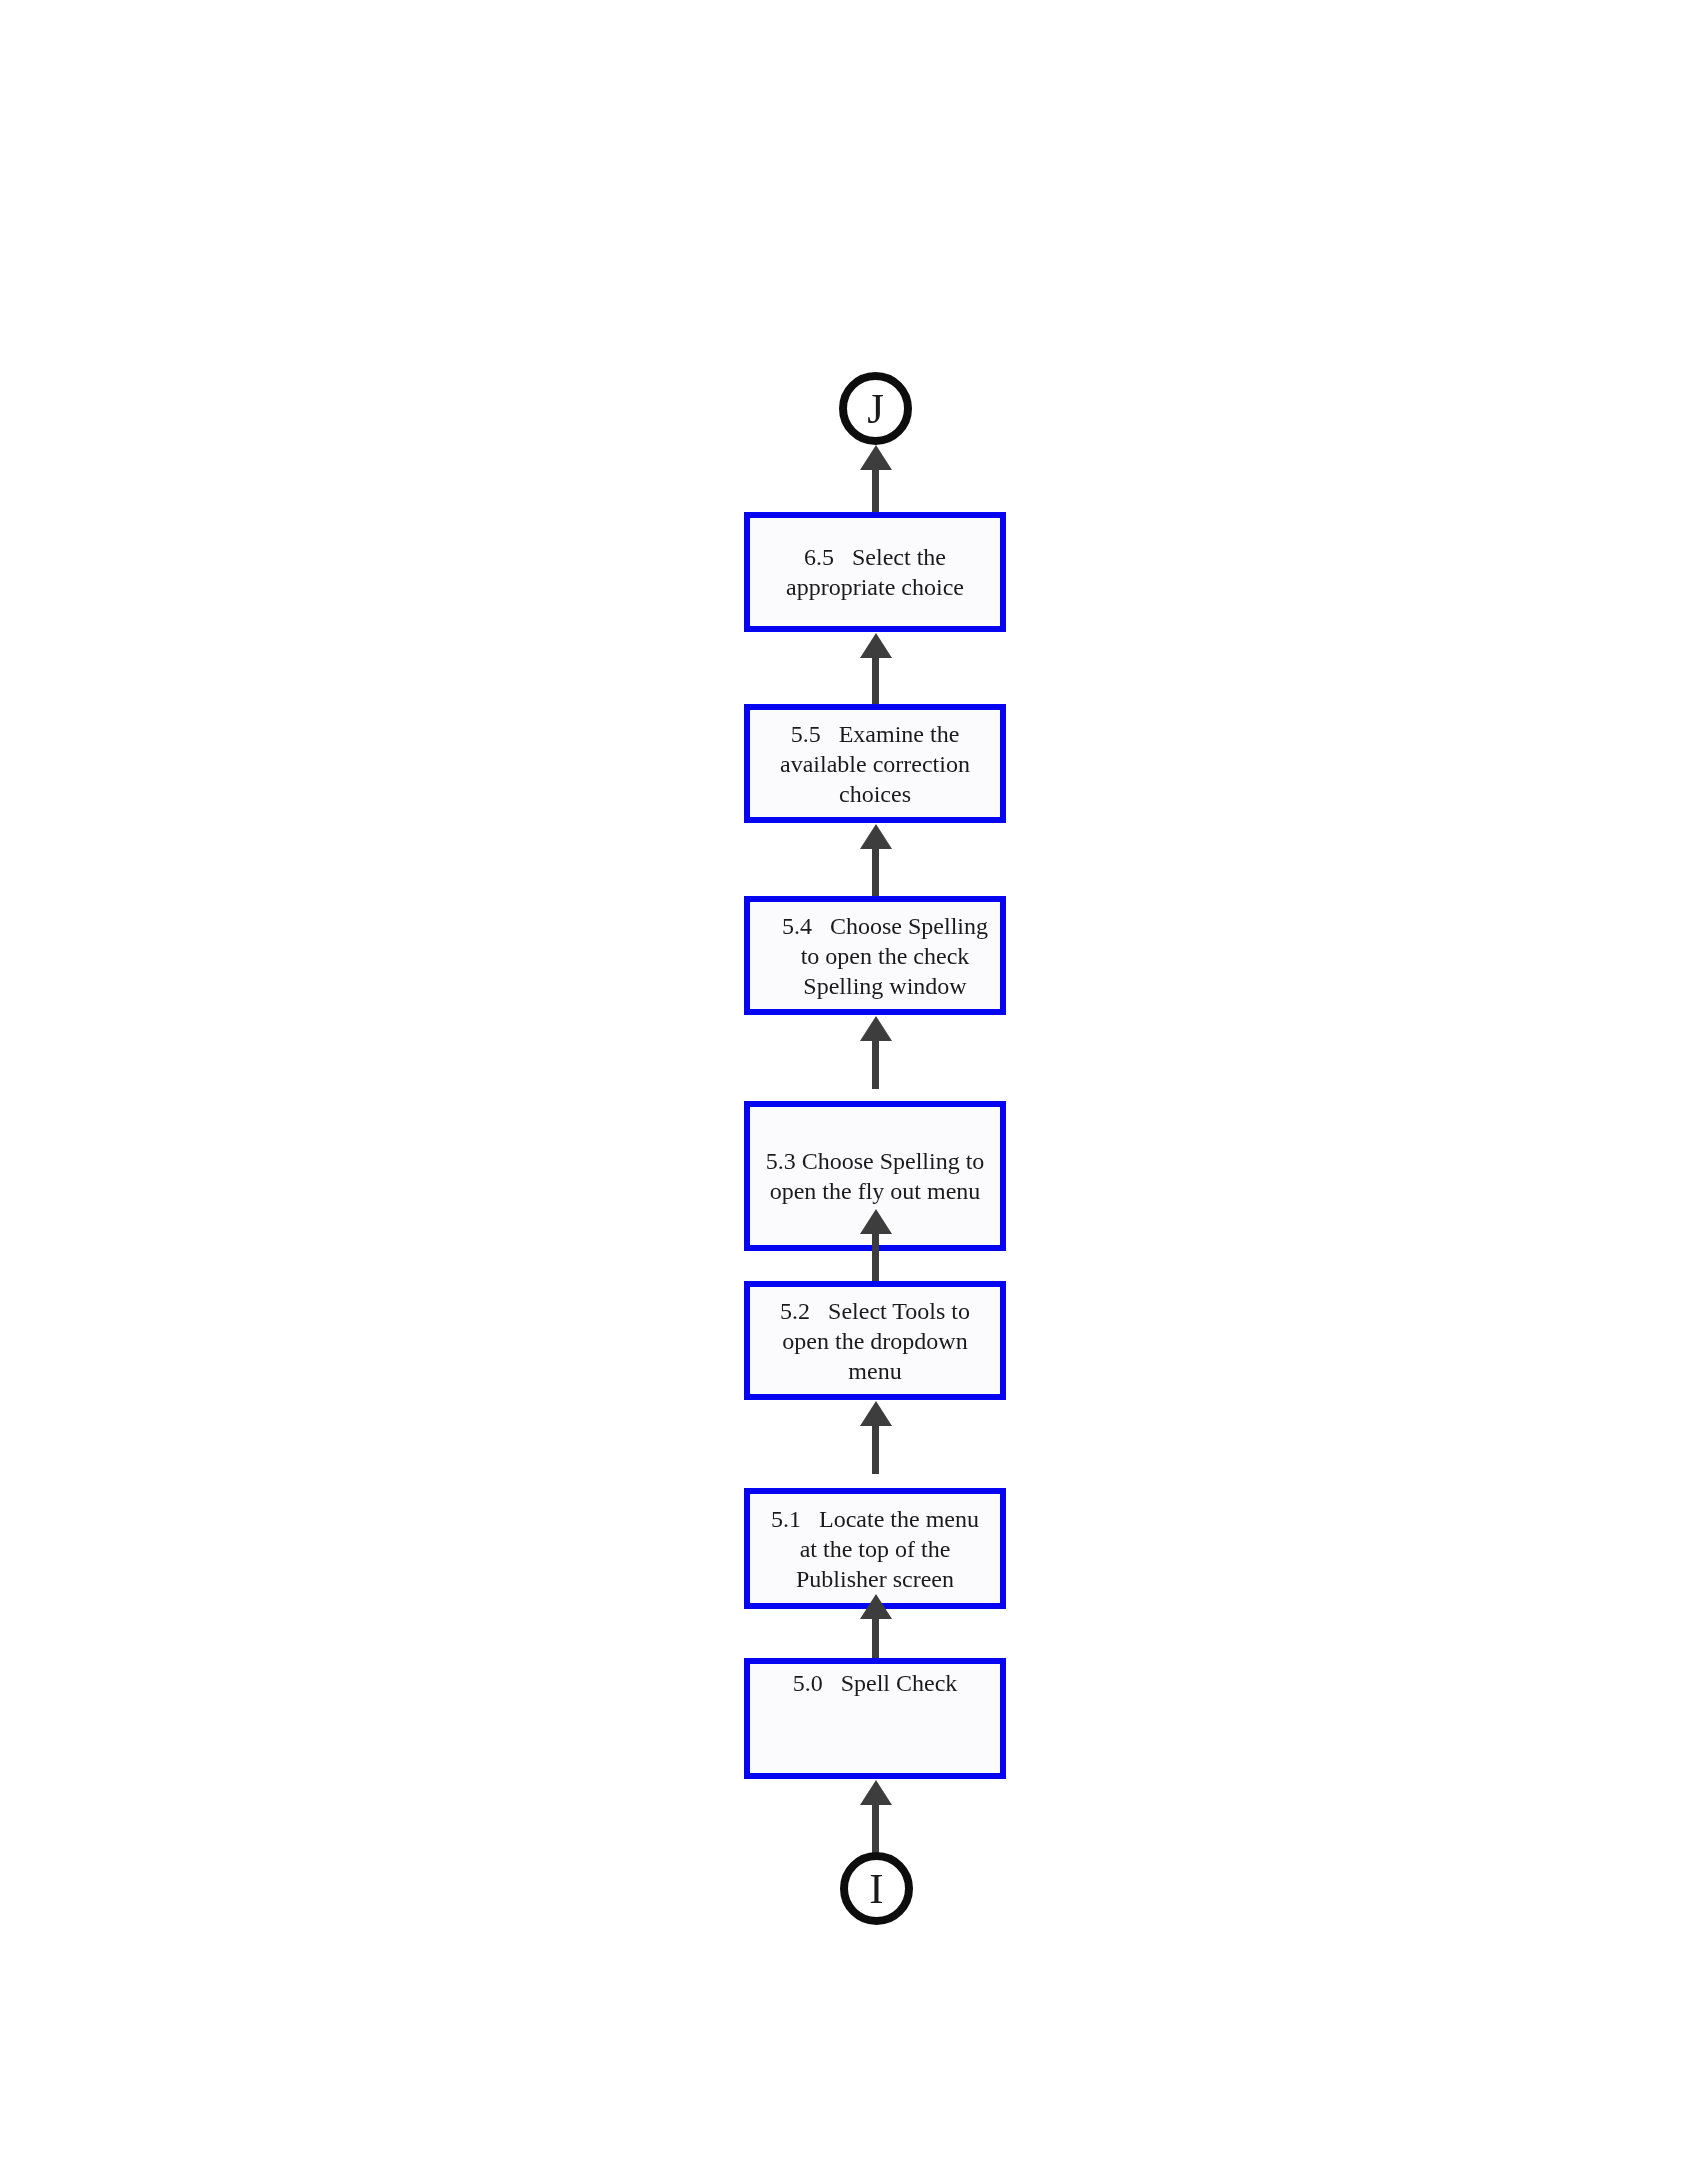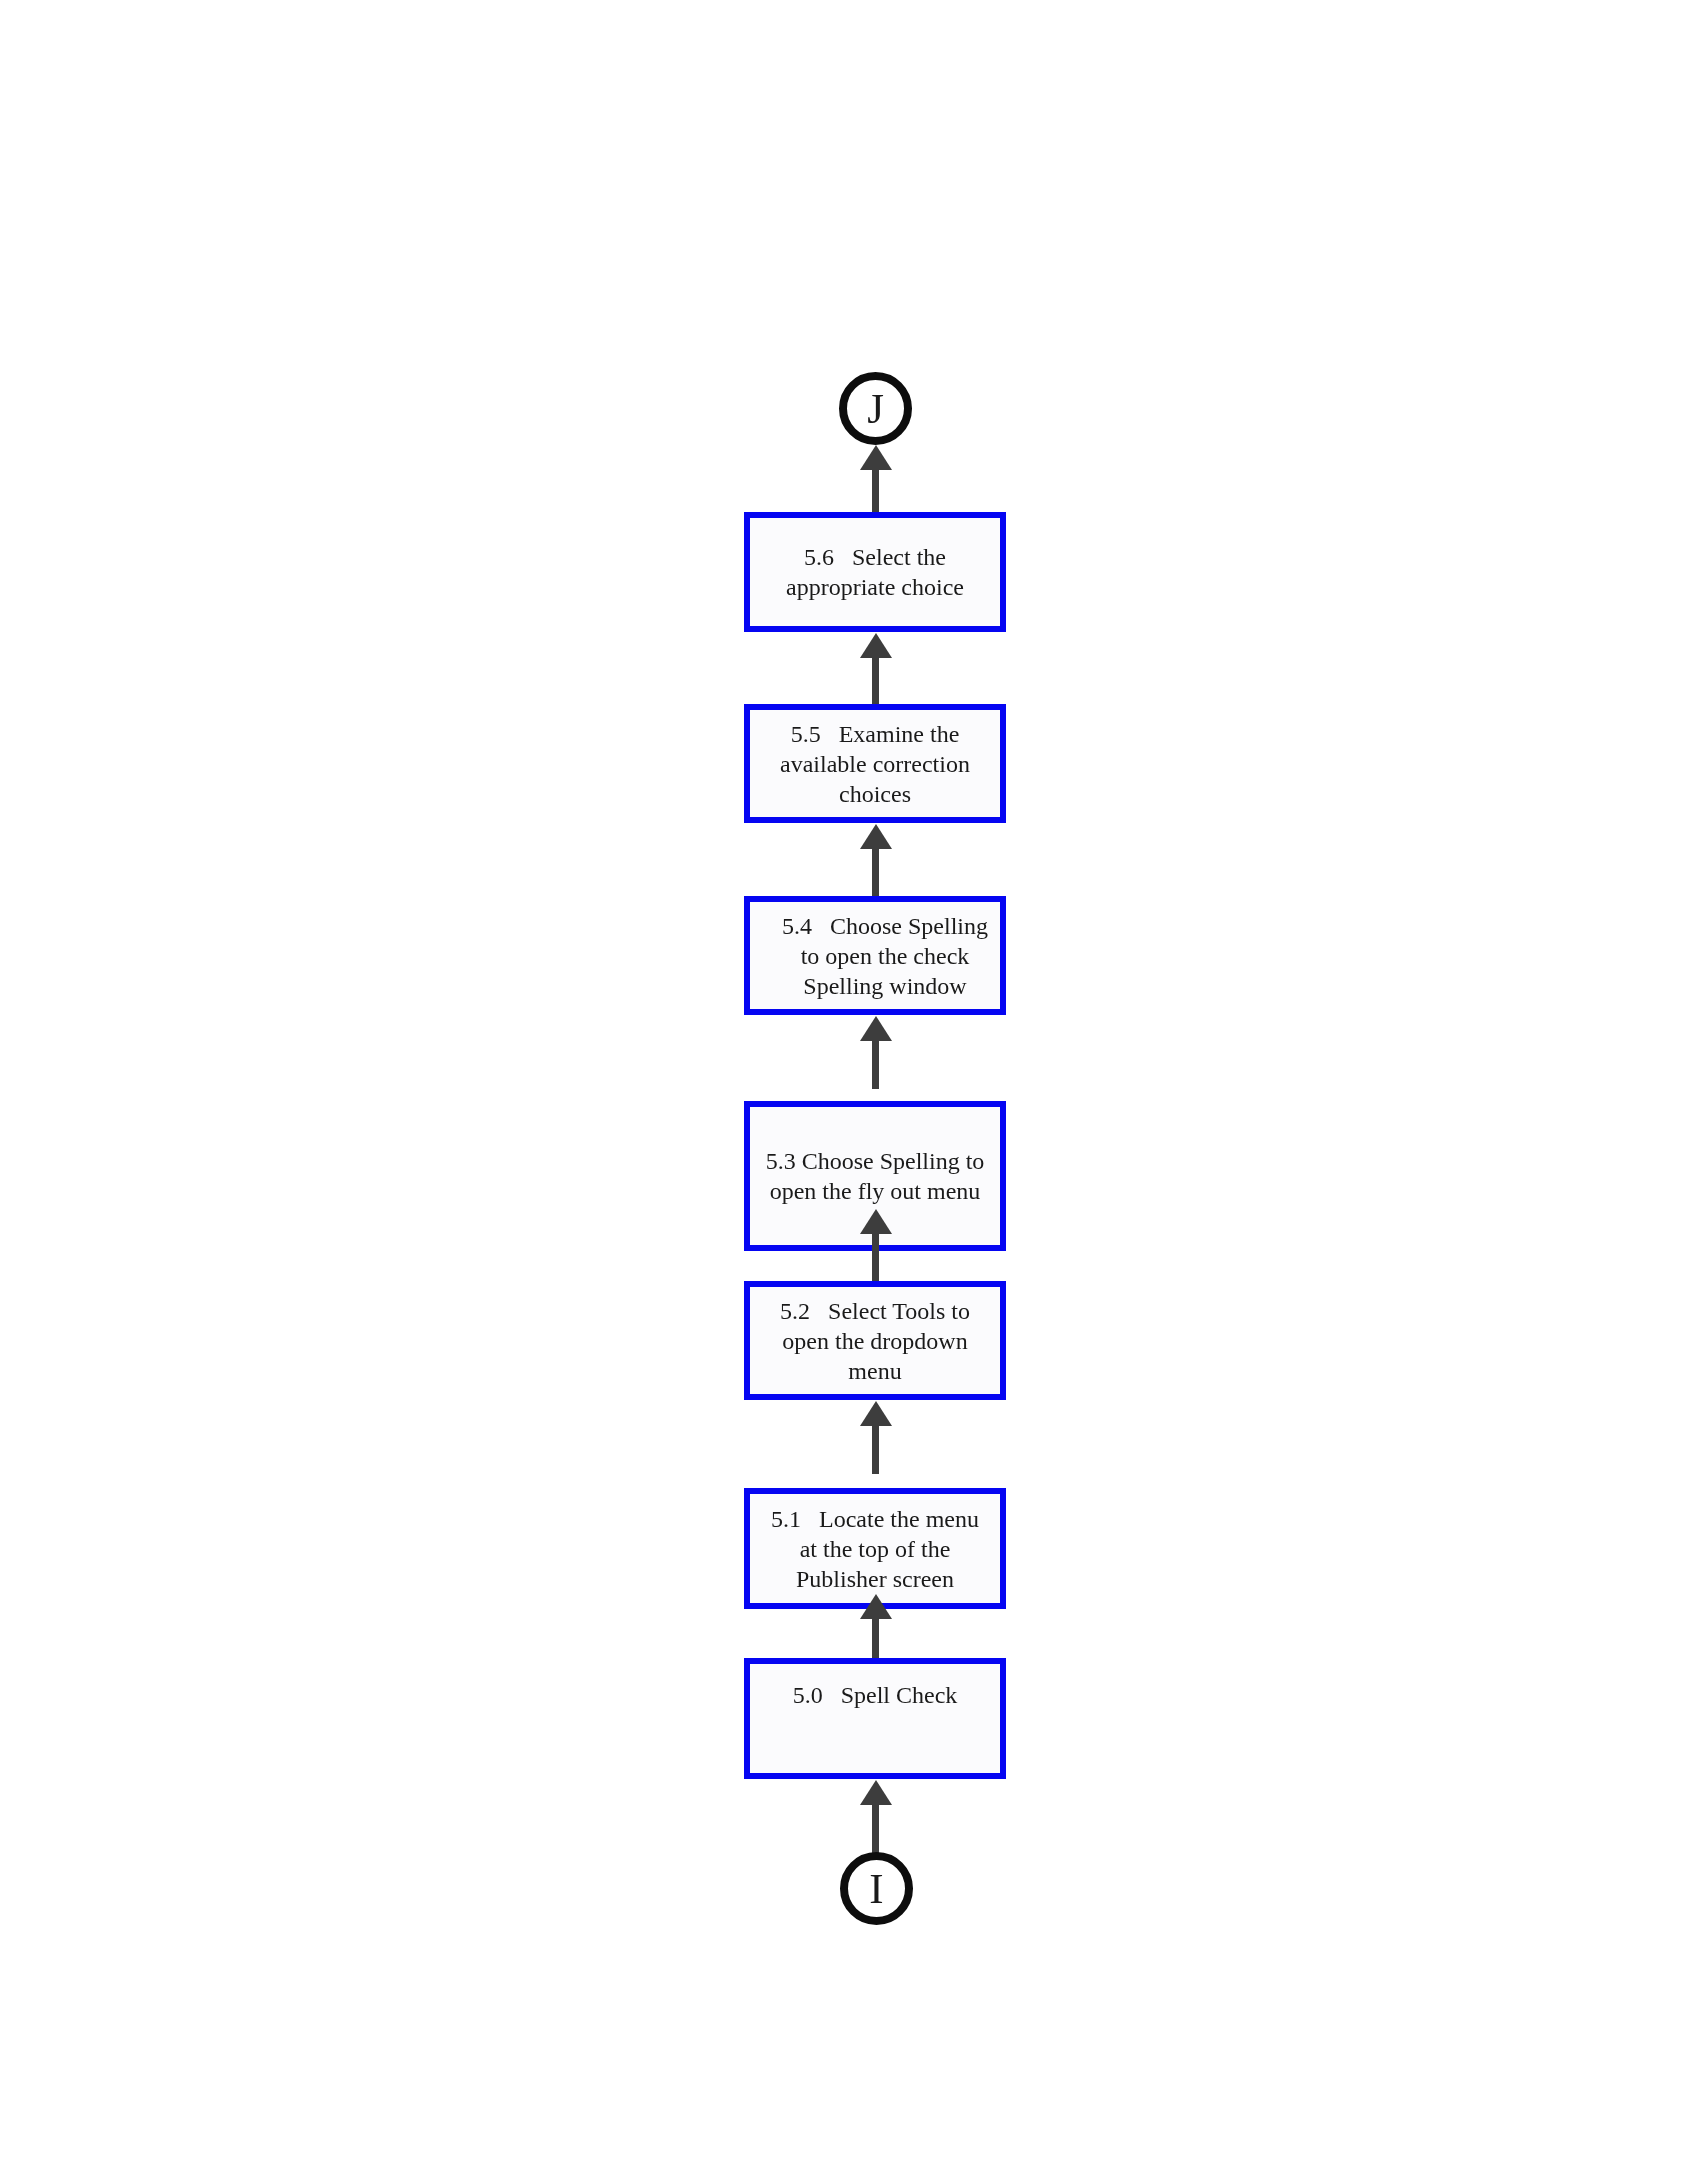--- a/index.html
+++ b/index.html
@@ -26,21 +26,21 @@
     left:744px;
     width:262px;
     border:6.6px solid var(--accent);
     background:var(--boxfill);
     display:flex;
     align-items:center;
     justify-content:center;
   }
   .step-box.align-top{
     align-items:flex-start;
-    padding-top:16px;
+    padding-top:4px;
   }
   .step-text{
     width:226px;
     text-align:center;
     font-size:24px;
     line-height:30px;
     color:var(--ink);
     white-space:pre-wrap;
   }
   .terminal{
@@ -89,21 +89,21 @@
   <div class="terminal" style="left:839px;top:372px;">
     <span class="terminal-label">J</span>
   </div>
 
   <div class="connector" style="top:445px;height:68px;">
     <span class="arrow-head"></span>
     <span class="arrow-shaft"></span>
   </div>
 
   <div class="step-box" style="top:512px;height:120px;">
-    <span class="step-text">5.6   Select the appropriate choice</span>
+    <span class="step-text">6.5   Select the appropriate choice</span>
   </div>
 
   <div class="connector" style="top:633px;height:72px;">
     <span class="arrow-head"></span>
     <span class="arrow-shaft"></span>
   </div>
 
   <div class="step-box" style="top:704px;height:119px;">
     <span class="step-text">5.5   Examine the available correction choices</span>
   </div>

